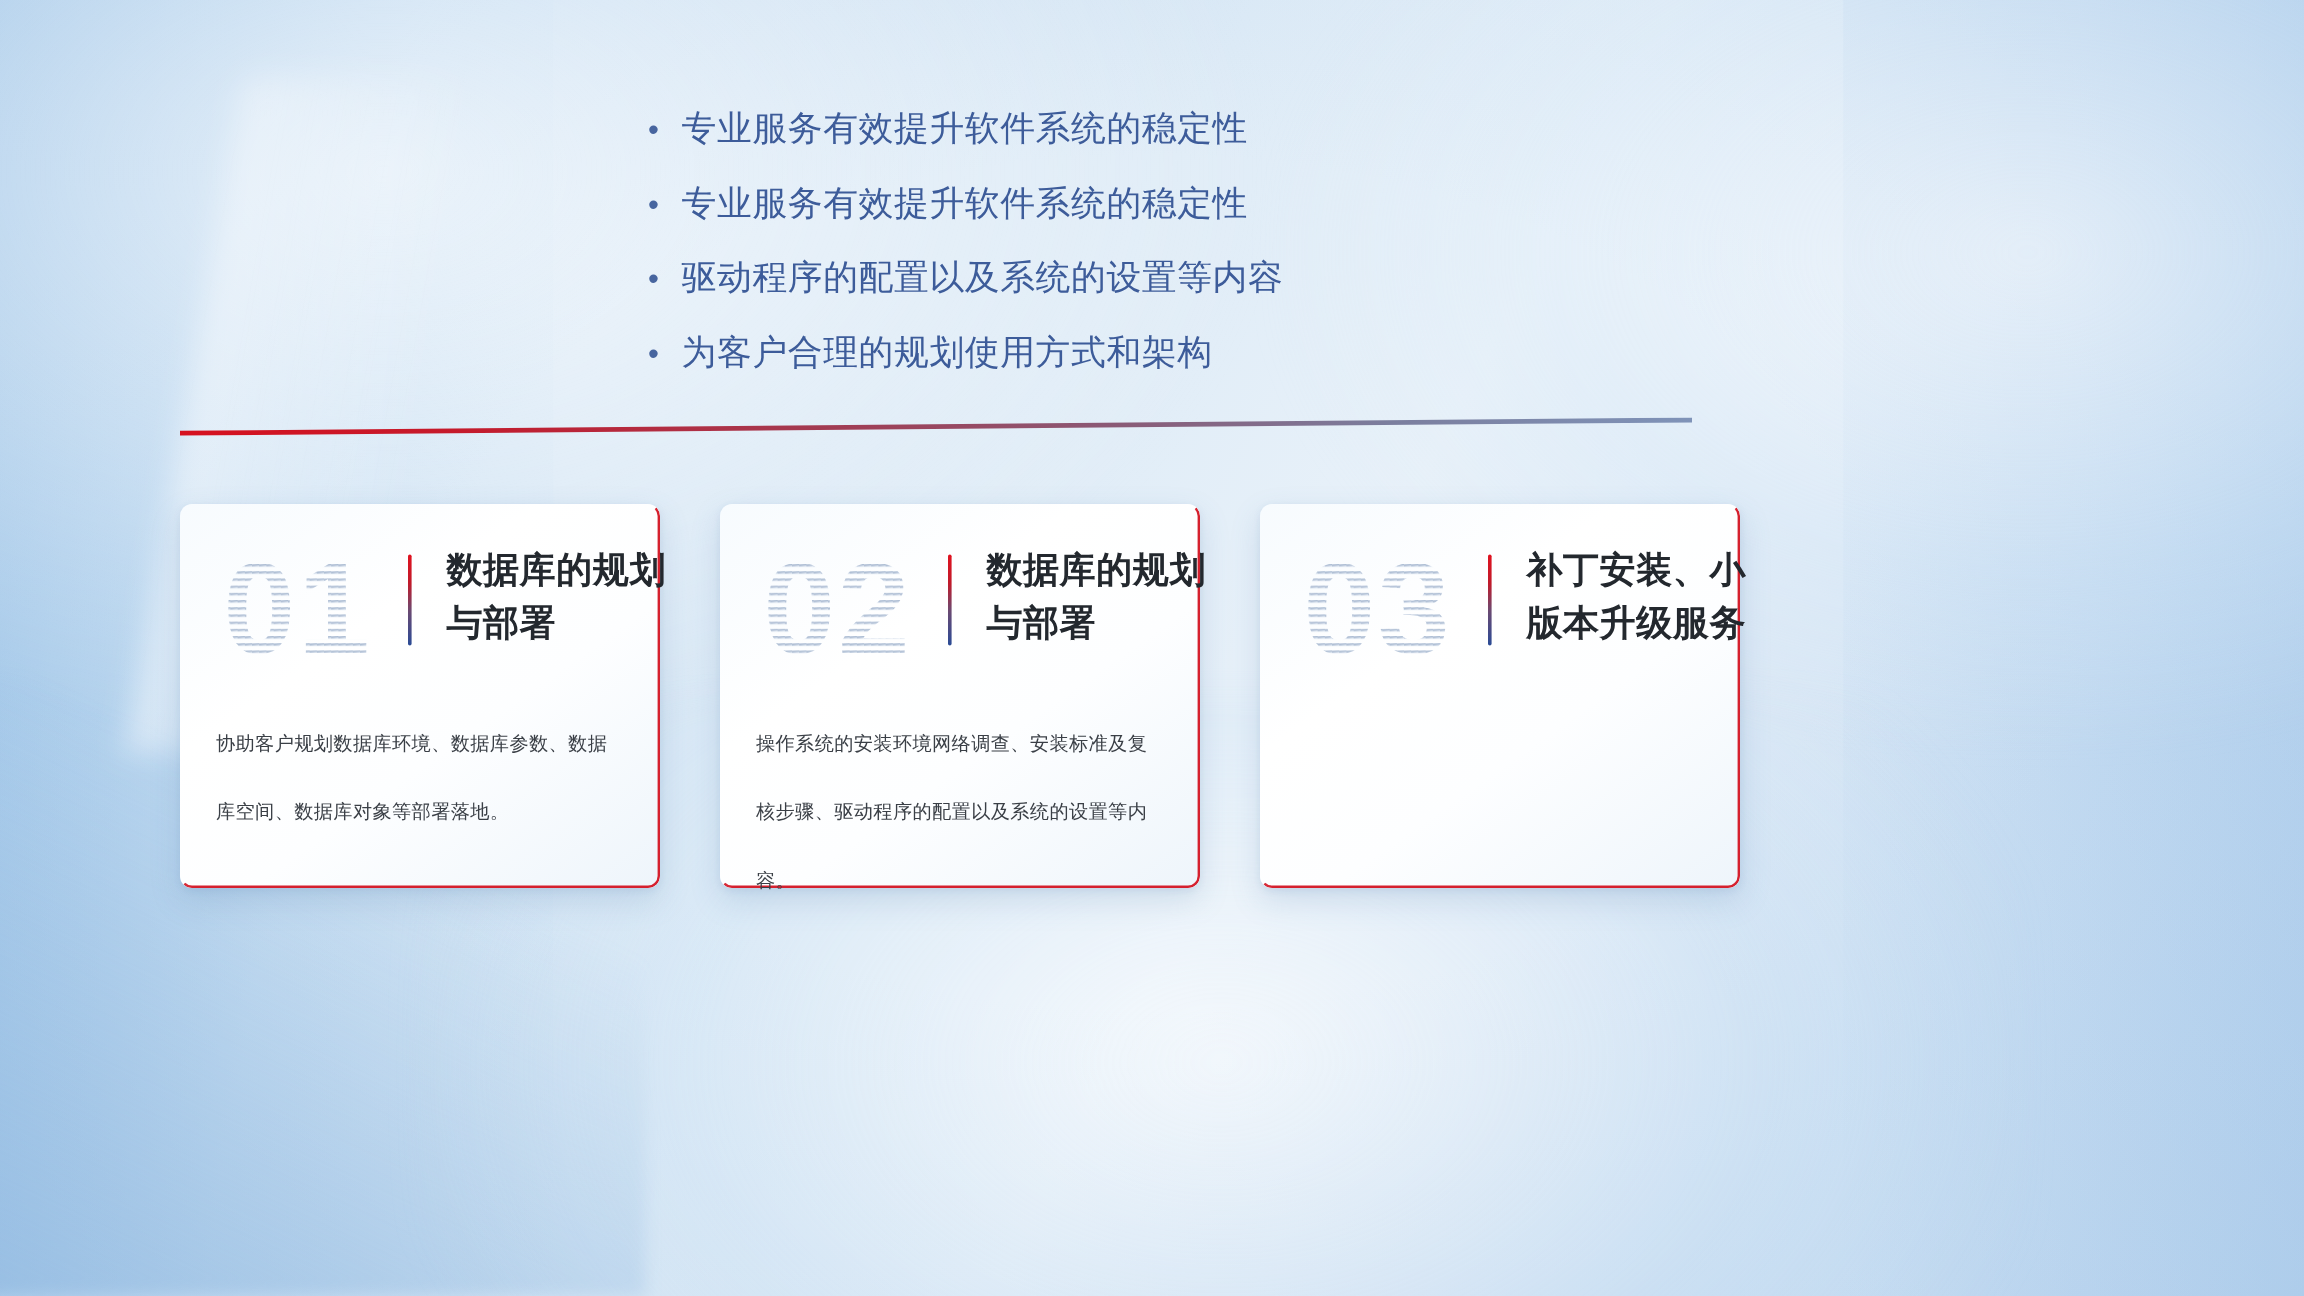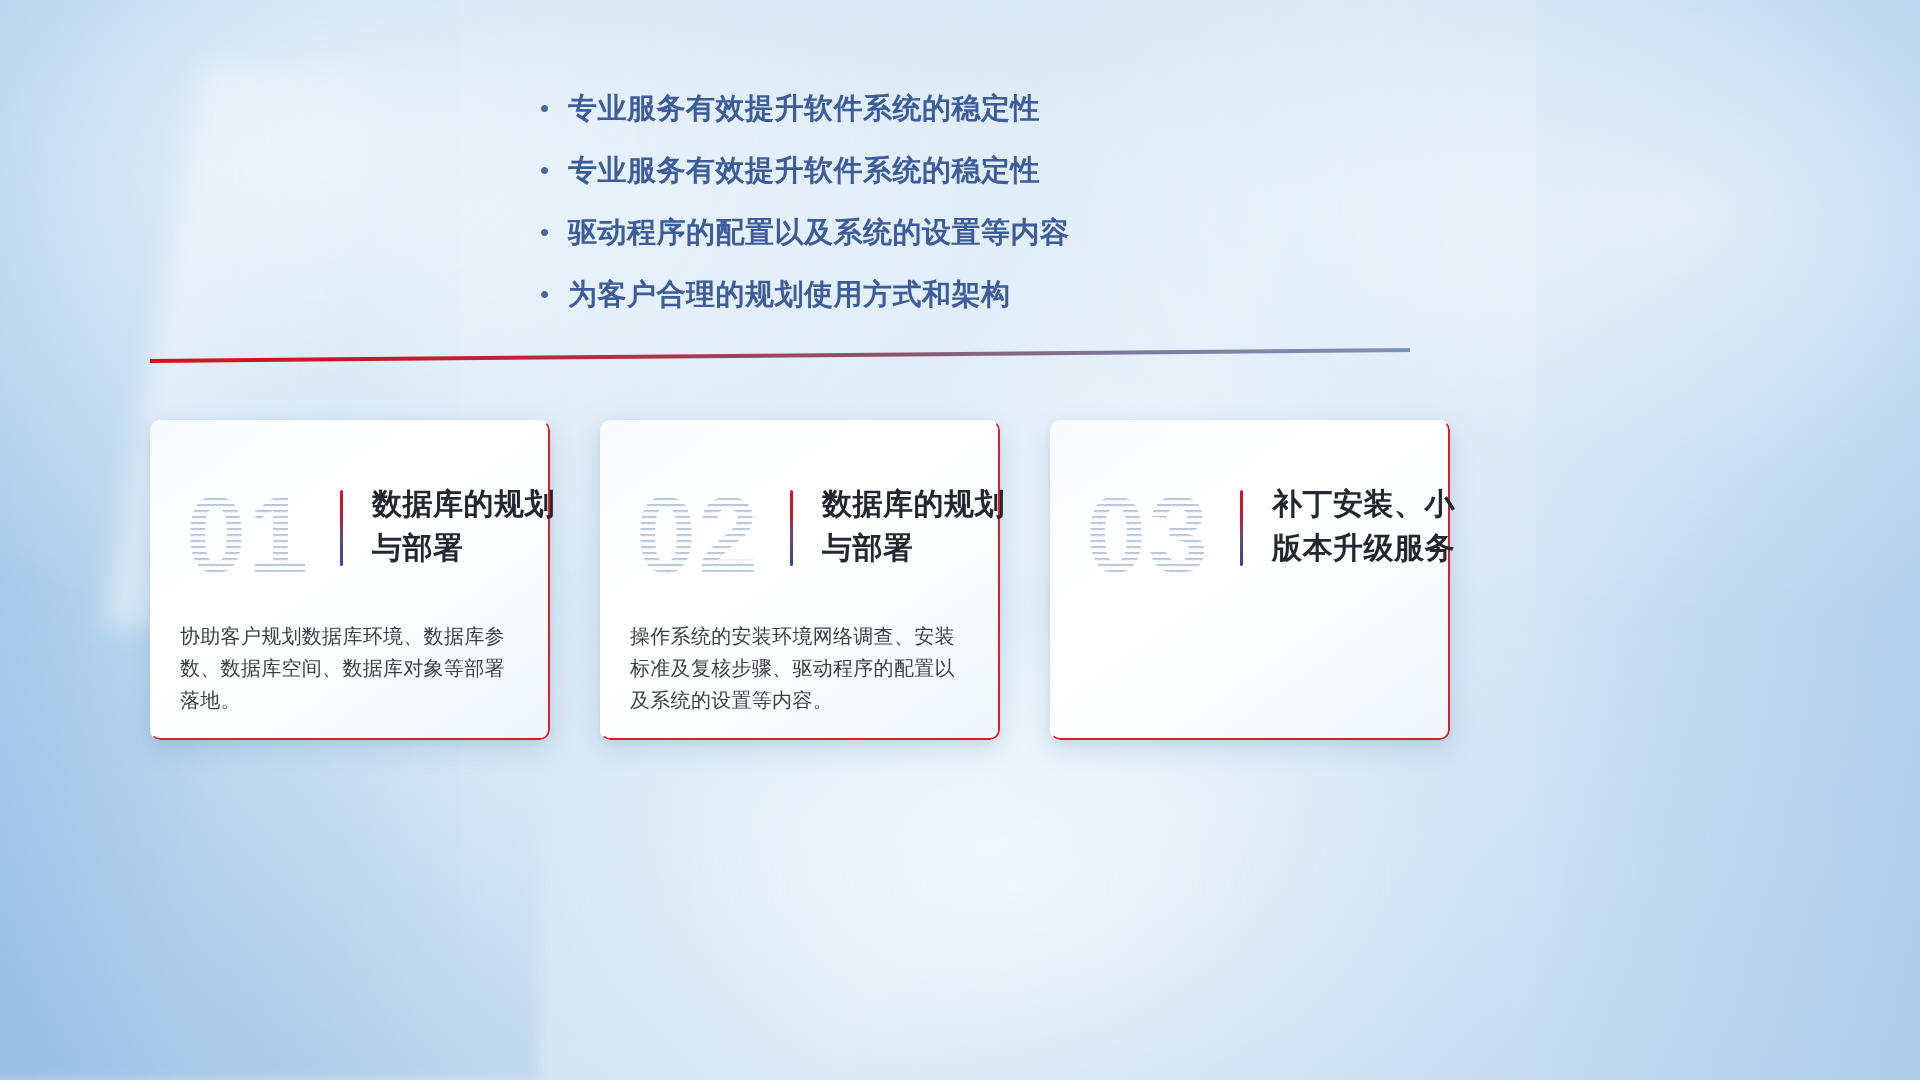--- a/index.html
+++ b/index.html
@@ -74,21 +74,21 @@
   }
   .bullet-dot{
     width:28px; flex:0 0 28px;
     font-size:26px; line-height:40px; text-align:left;
     color:#47659f;
   }
   .bullet-text{
     font-size:29px; line-height:40px;
     letter-spacing:.5px;
     color:#3d5c9a;
-    font-weight:700;
+    font-weight:400;
   }
 
   
   .divider-wrap{
     position:absolute; left:150px; top:348px; width:1260px; height:18px;
   }
   .divider-wrap svg{ display:block; width:100%; height:100%; }
 
   
   .cards{
@@ -114,21 +114,20 @@
     border-top:2px solid transparent;
     border-left:2px solid transparent;
     -webkit-mask-image:linear-gradient(135deg, rgba(0,0,0,0) 22%, rgba(0,0,0,1) 46%);
             mask-image:linear-gradient(135deg, rgba(0,0,0,0) 22%, rgba(0,0,0,1) 46%);
     pointer-events:none;
   }
   .card-inner{
     position:relative; z-index:2;
     width:100%; height:100%;
     padding:28px 30px 0 30px;
-    margin-top:28px;
   }
 
   .card-head{
     position:relative;
     height:118px;
     display:flex; align-items:center;
   }
   .card-num{
     position:absolute; left:6px; top:4px;
     width:140px; height:110px;
@@ -145,22 +144,22 @@
   .card-title{
     position:absolute; left:192px; top:6px;
     width:208px;
     font-size:30px; line-height:44px;
     font-weight:700;
     color:#23282e;
     letter-spacing:.5px;
   }
   .card-body{
     margin-top:26px;
-    font-size:20px;
-    line-height:32px;
+    font-size:16px;
+    line-height:57px;
     color:#3a3f46;
     letter-spacing:.3px;
   }
 </style>
 </head>
 <body>
 
 <div class="bg-base"></div>
 <div class="bg-streak-a"></div>
 <div class="bg-streak-b"></div>

